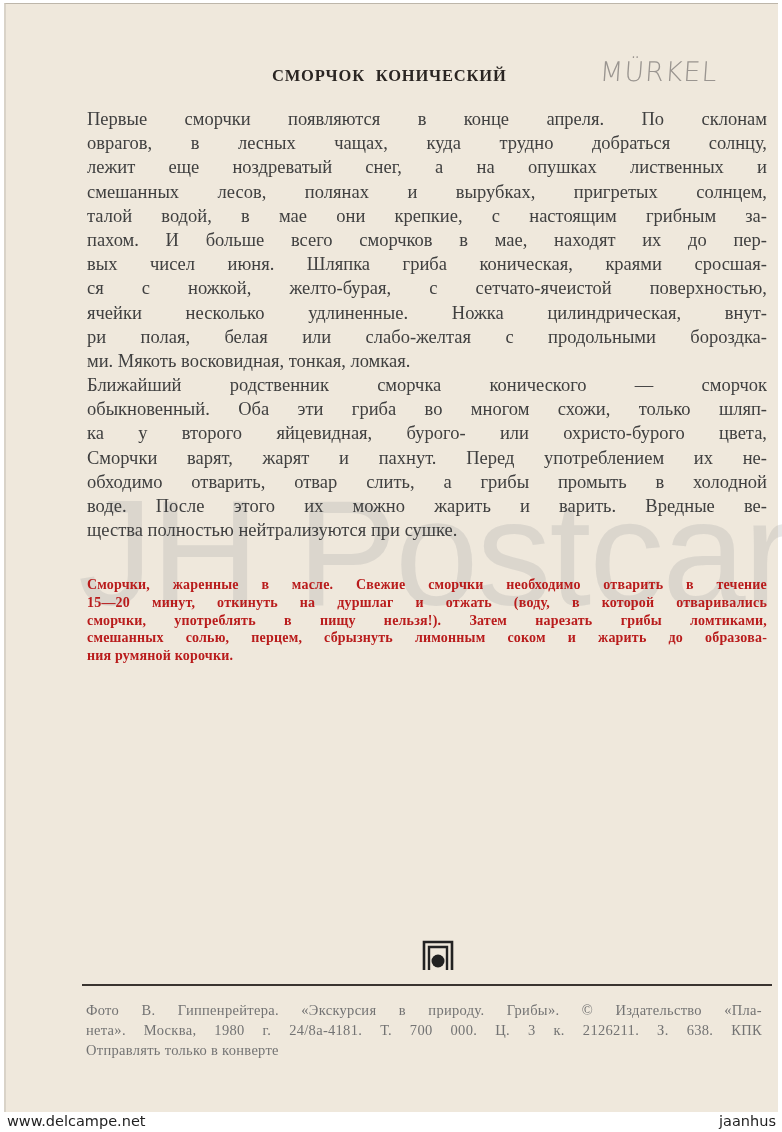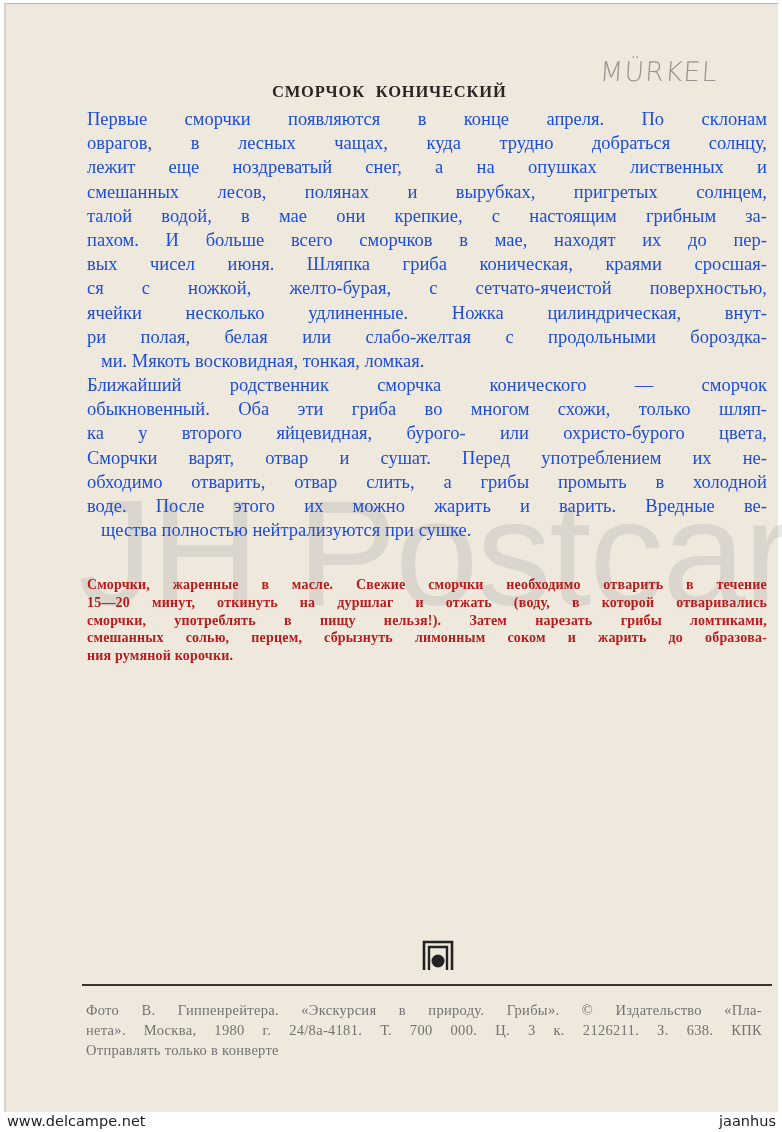--- a/index.html
+++ b/index.html
@@ -35,53 +35,51 @@
     .title {
       position: absolute;
       left: 266px;
       top: 2px;
       font-family: "Liberation Serif", "DejaVu Serif", serif;
       font-weight: bold;
       font-size: 16.5px;
       letter-spacing: 0.8px;
       color: #2a2522;
       word-spacing: 6px;
-      margin-top: 16px;
     }
     .handwriting {
       position: absolute;
       left: 594px;
       top: -8px;
       font-family: "DejaVu Sans", sans-serif;
       font-size: 27px;
       font-weight: 200;
       color: #9a9590;
       letter-spacing: 1px;
       transform: skewX(-4deg);
     }
     .main-text {
       position: absolute;
       left: 85px;
       top: 106px;
       width: 680px;
-      color: #1d4ed8;
+      color: #404040;
       font-family: "Liberation Serif", "DejaVu Serif", serif;
     }
     .main-text .line {
       font-size: 18.5px;
       line-height: 24.2px;
       height: 24.2px;
       white-space: nowrap;
       text-align: justify;
       text-align-last: justify;
       width: 680px;
     }
     .main-text .line.last {
       text-align-last: left;
-      margin-left: 14px;
     }
     .recipe {
       position: absolute;
       left: 85px;
       top: 575px;
       width: 680px;
       color: #b91c1c;
       font-family: "Liberation Serif", "DejaVu Serif", serif;
     }
     .recipe .line {
@@ -192,21 +190,21 @@
     <div class="line">талой водой, в мае они крепкие, с настоящим грибным за-</div>
     <div class="line">пахом. И больше всего сморчков в мае, находят их до пер-</div>
     <div class="line">вых чисел июня. Шляпка гриба коническая, краями сросшая-</div>
     <div class="line">ся с ножкой, желто-бурая, с сетчато-ячеистой поверхностью,</div>
     <div class="line">ячейки несколько удлиненные. Ножка цилиндрическая, внут-</div>
     <div class="line">ри полая, белая или слабо-желтая с продольными бороздка-</div>
     <div class="line last">ми. Мякоть восковидная, тонкая, ломкая.</div>
     <div class="line">Ближайший родственник сморчка конического — сморчок</div>
     <div class="line">обыкновенный. Оба эти гриба во многом схожи, только шляп-</div>
     <div class="line">ка у второго яйцевидная, бурого- или охристо-бурого цвета,</div>
-    <div class="line">Сморчки варят, отвар и сушат. Перед употреблением их не-</div>
+    <div class="line">Сморчки варят, жарят и пахнут. Перед употреблением их не-</div>
     <div class="line">обходимо отварить, отвар слить, а грибы промыть в холодной</div>
     <div class="line">воде. После этого их можно жарить и варить. Вредные ве-</div>
     <div class="line last">щества полностью нейтрализуются при сушке.</div>
   </div>
 
   <div class="recipe" style="left:81px; top:572px;">
     <div class="line">
       <span class="heading">Сморчки, жаренные в масле.</span>
       <span>Свежие сморчки необходимо отварить в течение</span>
     </div>

